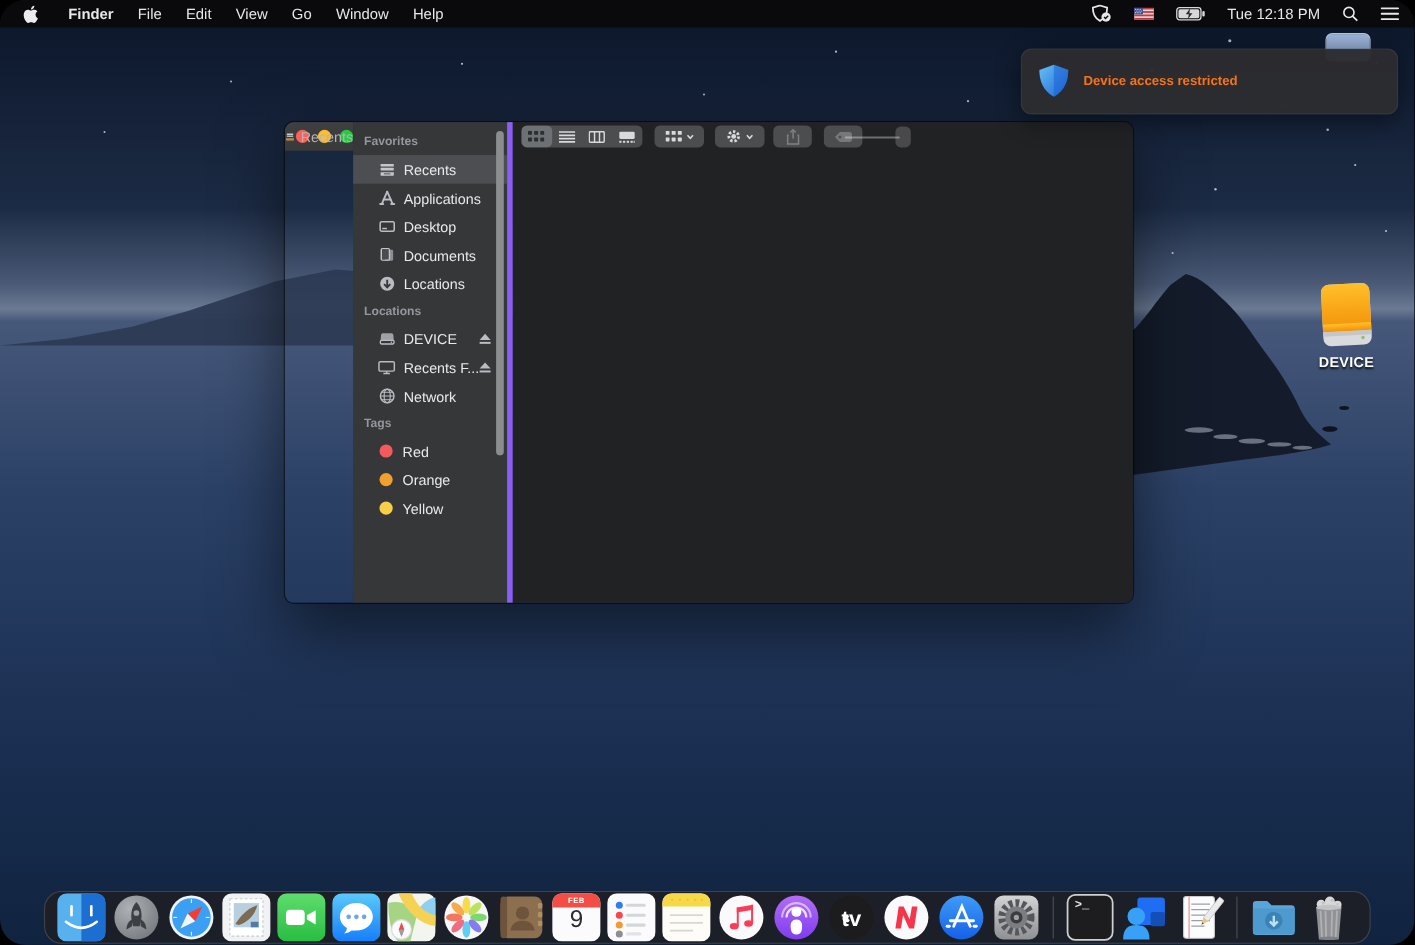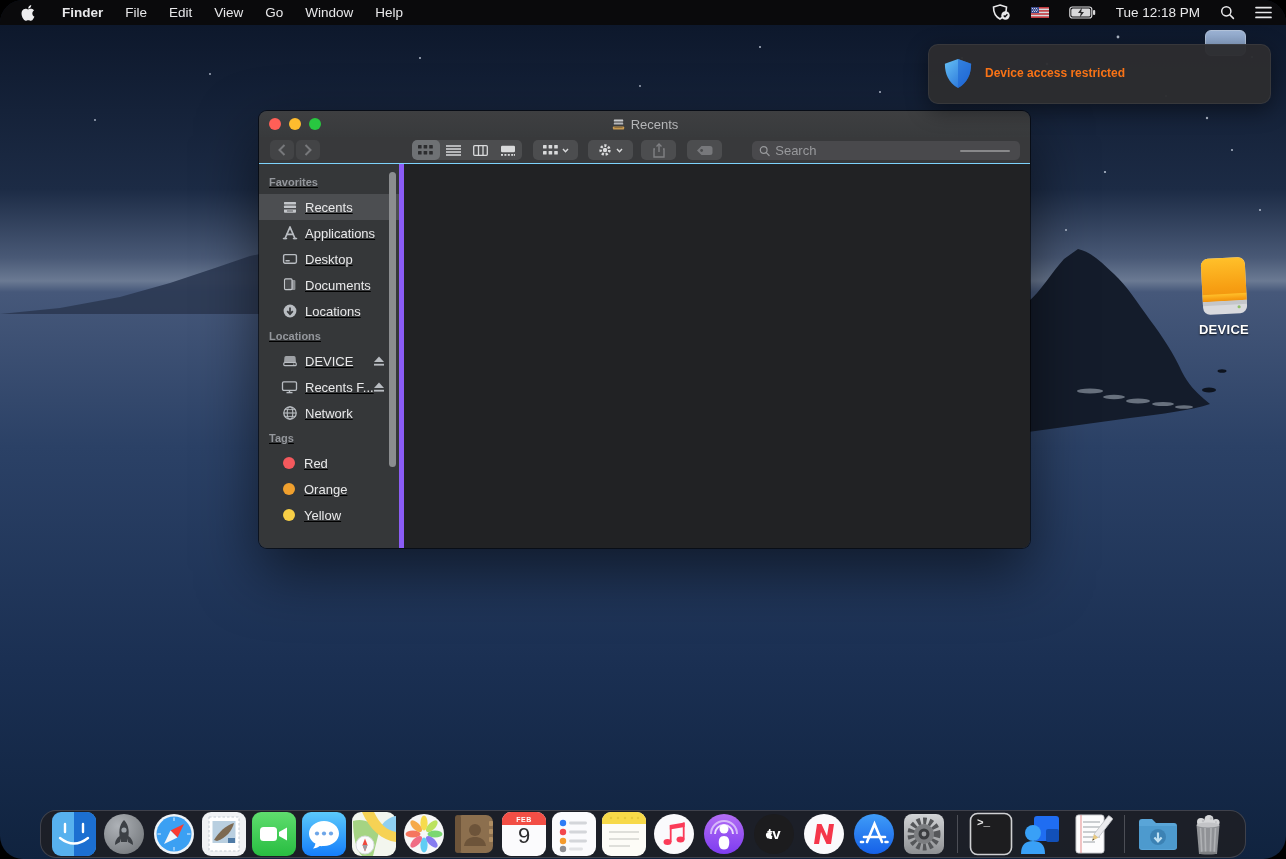--- a/index.html
+++ b/index.html
@@ -28,21 +28,21 @@
                   background:rgba(44,44,47,0.97); border-radius:10px; box-shadow:0 6px 22px rgba(0,0,0,.45);
                   border:1px solid rgba(255,255,255,.06); display:flex; align-items:center; }
   .notif-icon { width:30px; margin:0 12px 0 14px; flex:0 0 auto; }
   .notif-text { padding-right:10px; }
   .notif-title { color:#f97316; font-size:12px; font-weight:bold; margin-bottom:3px; }
   .notif-body { color:#d4d4d7; font-size:11.5px; line-height:1.32; width:290px; }
 
   
   .finder { position:absolute; left:259px; top:111px; width:771px; height:437px; z-index:20;
             border-radius:8px; overflow:hidden; box-shadow:0 24px 60px rgba(0,0,0,.55), 0 0 0 1px rgba(0,0,0,.55);
-            display:flex; flex-direction:column;text-decoration:underline; }
+            display:flex; flex-direction:row; }
   .titlebar { height:26px; background:linear-gradient(#3e3f41,#383a3c); display:flex; align-items:center;
               position:relative; flex:0 0 auto; }
   .traffic { display:flex; gap:8px; margin-left:10px; }
   .tl { width:12px; height:12px; border-radius:50%; }
   .window-title { position:absolute; left:0; right:0; top:0; height:26px; display:flex; align-items:center;
                   justify-content:center; gap:5px; color:#b4b5b7; font-size:13px; pointer-events:none; }
   .toolbar { height:27px; background:#38393b; border-bottom:1px solid #7dd3fc; position:relative; flex:0 0 auto; }
   .tb-btn { position:absolute; top:3px; height:20px; border-radius:5px; background:#4c4d4f;
             display:flex; align-items:center; justify-content:center; }
   .tb-btn.dim { background:#434446; }
@@ -87,21 +87,21 @@
   
   .dock { position:absolute; left:40px; top:810px; width:1206px; height:48px; z-index:60;
           background:rgba(30,31,34,.82); border:1px solid rgba(140,140,150,.32); border-radius:16px;
           display:flex; align-items:center; padding:0 8px; }
   .dock-item { width:44px; height:44px; margin:0 3px; position:relative; flex:0 0 auto; }
   .dock-sep { width:1px; height:38px; background:rgba(200,200,210,.28); margin:0 8px; flex:0 0 auto; }
   .cal-month { position:absolute; top:3.5px; left:0; right:0; text-align:center; color:#fff; font-size:7px;
                font-weight:bold; letter-spacing:.5px; }
   .cal-day { position:absolute; top:11px; left:0; right:0; text-align:center; color:#2c2c2e; font-size:22px;
              font-weight:300; }
-  .tv-label { position:absolute; top:13px; left:0; right:0; text-align:center; color:#fff; font-size:15px;
+  .tv-label { position:absolute; top:13px; left:0; right:0; text-align:center; color:#fff; font-size:20px;
               font-weight:bold; }
   .term-prompt { position:absolute; top:5px; left:8px; color:#e8e8e8; font-size:11px; font-weight:bold;
                  font-family:"Liberation Mono","DejaVu Sans Mono",monospace; }
 </style>
 </head>
 <body>
 
 <div id="stage">
 
   <svg class="wallpaper" viewBox="0 0 1286 859" preserveAspectRatio="none">

